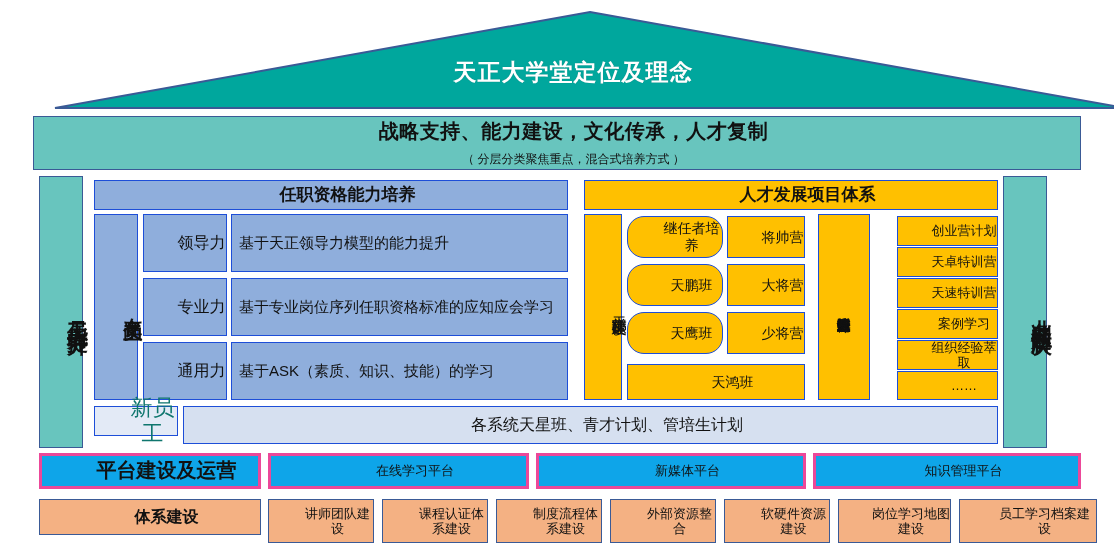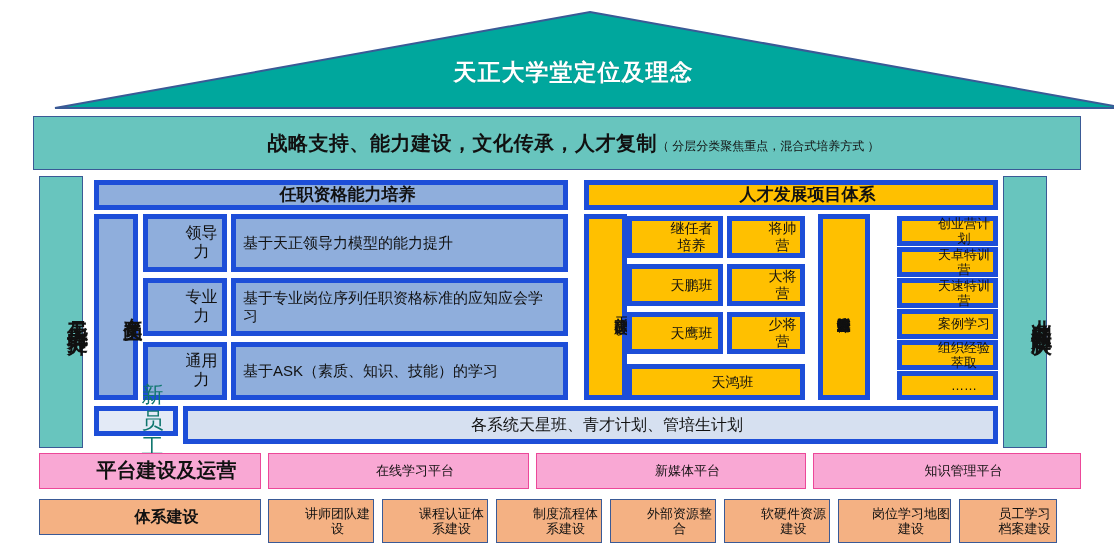--- a/index.html
+++ b/index.html
@@ -3,38 +3,38 @@
 <meta charset="utf-8">
 <style>
   html,body{margin:0;padding:0;background:#ffffff;}
   body{
     width:1114px;height:551px;position:relative;overflow:hidden;
     font-family:"Liberation Sans","DejaVu Sans",sans-serif;
     color:#1a1a1a;
   }
   .abs{position:absolute;box-sizing:border-box;padding-left:33px;}
   .bx{
-    border:5px solid #1d4ed8;
+    border:1px solid #1d4ed8;
     display:flex;align-items:center;justify-content:center;
     text-align:center;line-height:1.18;
   }
   
   #roof{left:0;top:8px;width:1114px;height:106px;}
   #roof svg{display:block;}
   #roof-text{
     left:0;top:38px;width:1114px;height:70px;
     display:flex;flex-direction:column;align-items:center;justify-content:center;
     color:#ffffff;font-weight:bold;font-size:23px;line-height:1.28;
     letter-spacing:1px;text-shadow:0 0 1px rgba(0,0,0,.25);
   }
   
   #banner{
     left:33px;top:116px;width:1048px;height:54px;
     background:#68C5BE;border:1px solid #3A5A96;
-    display:flex;flex-direction:row;align-items:center;justify-content:center;
+    display:flex;flex-direction:column;align-items:center;justify-content:center;
   }
   #banner .l1{font-size:20px;font-weight:bold;color:#111;letter-spacing:.5px;}
   #banner .l2{font-size:12px;color:#111;margin-top:6px;}
   
   .pillar{
     background:#68C5BE;border:1px solid #3A5A96;
     writing-mode:vertical-rl;text-orientation:upright;
     display:flex;align-items:center;justify-content:center;
     font-size:21px;font-weight:bold;letter-spacing:3px;color:#111;
   }
@@ -50,35 +50,35 @@
   .blue-tag{left:143px;width:84px;height:58px;font-size:16px;color:#111;}
   .blue-desc{left:231px;width:337px;height:58px;font-size:15px;color:#111;
     justify-content:flex-start;text-align:left;padding:0 7px;}
   
   .orng{background:#FFC000;}
   #orng-header{left:584px;top:180px;width:414px;height:30px;
     font-size:17px;font-weight:bold;color:#111;}
   #orng-vert{left:584px;top:214px;width:38px;height:186px;
     writing-mode:vertical-rl;text-orientation:upright;
     font-size:15px;font-weight:normal;letter-spacing:1px;color:#111;}
-  .o-c1{left:627px;width:96px;font-size:14px;color:#111;}
+  .o-c1{left:627px;width:96px;font-size:14px;color:#111;border-radius:17px;}
   .o-c2{left:727px;width:78px;font-size:14px;color:#111;}
   #o-wide{left:627px;top:364px;width:178px;height:36px;font-size:14px;color:#111;}
   #orng-mid-vert{left:818px;top:214px;width:52px;height:186px;
     writing-mode:vertical-rl;text-orientation:upright;
     font-size:14px;letter-spacing:0px;color:#111;line-height:1.05;
     padding:3px 0;}
   .o-c3{left:897px;width:101px;font-size:13px;color:#111;}
   
   #ne-tag{left:94px;top:406px;width:84px;height:30px;
     background:#E3EAF6;font-size:22px;color:#0f766e;}
   #ne-desc{left:183px;top:406px;width:815px;height:38px;
     background:#D6E0F0;font-size:16px;color:#111;}
   
-  .grn{background:#f9a8d4;border:1px solid #ec4899;font-family:Liberation Serif, serif;}
+  .grn{background:#0ea5e9;border:3px solid #ec4899;font-family:Liberation Serif, serif;}
   #g-main{left:39px;top:453px;width:222px;height:36px;
     font-size:20px;font-weight:bold;color:#111;}
   .g-item{top:453px;height:36px;font-size:13px;color:#111;}
   
   .sal{background:#F4B183;border:1px solid #3A5A96;}
   #s-main{left:39px;top:499px;width:222px;height:36px;
     font-size:16px;font-weight:bold;color:#111;}
   .s-item{top:499px;height:44px;font-size:13px;color:#111;}
 </style>
 </head>
@@ -143,13 +143,13 @@
 <div class="abs bx grn g-item" style="left:536px;width:270px">新媒体平台</div>
 <div class="abs bx grn g-item" style="left:813px;width:268px">知识管理平台</div>
 
 <div class="abs bx sal" id="s-main">体系建设</div>
 <div class="abs bx sal s-item" style="left:268px;width:106px">讲师团队建设</div>
 <div class="abs bx sal s-item" style="left:382px;width:106px">课程认证体系建设</div>
 <div class="abs bx sal s-item" style="left:496px;width:106px">制度流程体系建设</div>
 <div class="abs bx sal s-item" style="left:610px;width:106px">外部资源整合</div>
 <div class="abs bx sal s-item" style="left:724px;width:106px">软硬件资源建设</div>
 <div class="abs bx sal s-item" style="left:838px;width:113px">岗位学习地图建设</div>
-<div class="abs bx sal s-item" style="left:959px;width:98px">员工学习档案建设</div>
+<div class="abs bx sal s-item" style="left:959px;width:138px">员工学习档案建设</div>
 
 </body></html>

